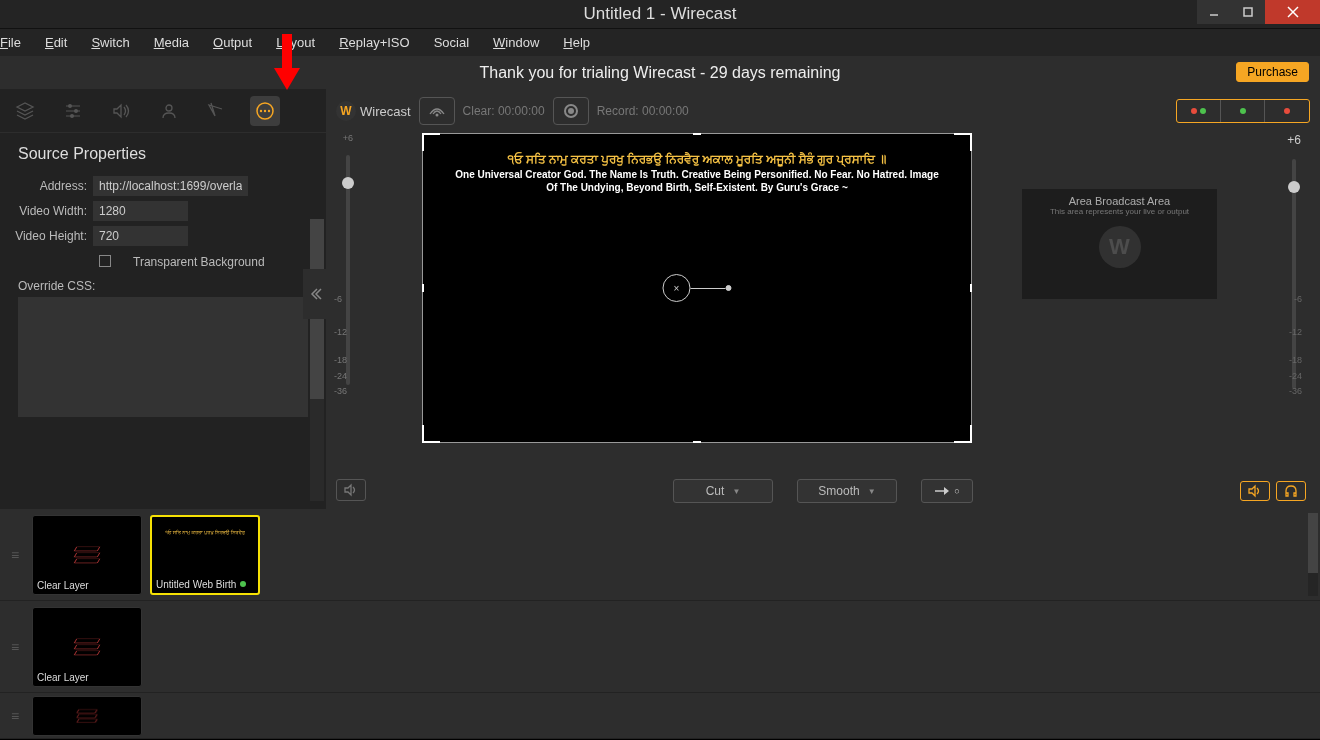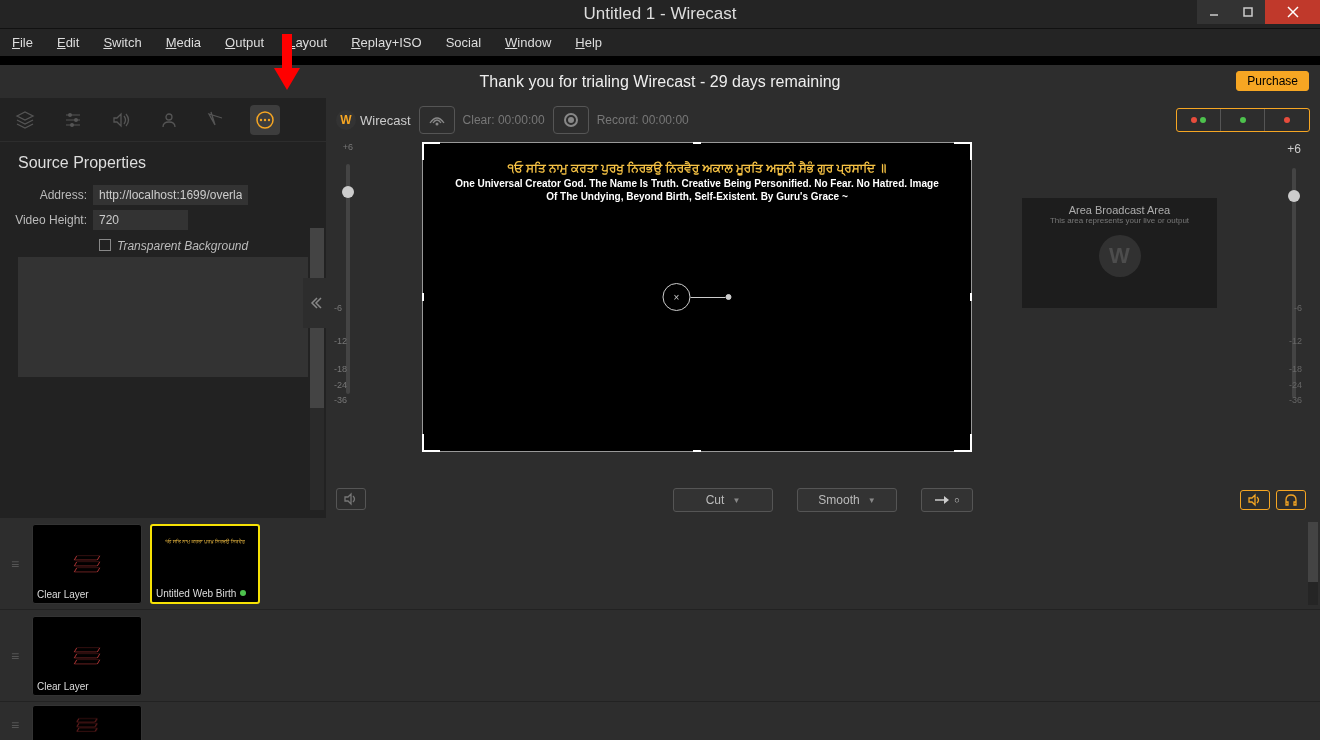--- a/index.html
+++ b/index.html
@@ -3,38 +3,38 @@
 <meta charset="utf-8">
 <style>
 * { margin:0; padding:0; box-sizing:border-box; font-family:"Segoe UI",Arial,sans-serif; }
 body { background:#000; width:1320px; height:740px; overflow:hidden; color:#ccc; font-size:12px; }
 .titlebar { height:28px; background:#242424; display:flex; align-items:center; position:relative; }
 .title-text { position:absolute; left:50%; transform:translateX(-50%); color:#ddd; font-size:17px; }
 .win-controls { position:absolute; right:0; top:0; display:flex; }
 .win-btn { width:34px; height:24px; display:flex; align-items:center; justify-content:center; color:#ccc; font-size:11px; }
 .win-close { background:#c0392b; color:#fff; width:55px; }
 .win-min, .win-max { background:#333; }
-.menubar { height:28px; background:#242424; display:flex; align-items:center; padding-left:12px; gap:24px; border-top:1px solid #111; }
+.menubar { height:28px; background:#242424; display:flex; align-items:center; gap:24px; border-top:1px solid #111; }
 .menubar span { color:#ddd; font-size:13px; }
 .menubar span u { text-decoration:underline; }
-.trial-bar { height:33px; background:#2d2d2d; display:flex; align-items:center; justify-content:center; position:relative;margin-top:9px; }
+.trial-bar { height:33px; background:#2d2d2d; display:flex; align-items:center; justify-content:center; position:relative; }
 .trial-text { color:#eee; font-size:16px; }
 .purchase-btn { position:absolute; right:11px; top:6px; background:#f6a623; border:1px solid #f6a623; color:#000; padding:2px 10px; border-radius:3px; font-size:12px; }
 .red-arrow { position:absolute; left:272px; top:30px; z-index:50; pointer-events:none; }
 .main-area { display:flex; height:420px; }
 .left-panel { width:326px; background:#222; position:relative; }
 .tool-tabs { height:44px; display:flex; align-items:center; padding:0 10px; gap:18px; border-bottom:1px solid #2d2d2d; }
 .tool-tab { width:30px; height:30px; display:flex; align-items:center; justify-content:center; color:#555; border-radius:4px; }
 .tool-tab.active { background:#3d3d3d; color:#f6a623; }
 .panel-title { font-size:16px; color:#ddd; padding:12px 18px 8px; }
 .form-row { display:flex; align-items:center; margin:5px 0; padding:0 8px; }
 .form-label { width:85px; text-align:right; color:#bbb; font-size:12px; padding-right:6px; }
 .form-input { background:#333; border:none; color:#ccc; padding:3px 6px; font-size:12px; width:155px; }
 .form-input.narrow { width:95px; }
-.chk-row { display:flex; align-items:flex-start; gap:6px; padding:4px 0 4px 99px; color:#bbb; font-size:12px;font-style:italic; }
+.chk-row { display:flex; align-items:flex-start; gap:22px; padding:4px 0 4px 99px; color:#bbb; font-size:12px; }
 .chk { width:12px; height:12px; border:1px solid #888; background:#222; }
 .override-label { padding:6px 18px 4px; color:#bbb; font-size:12px; }
 .override-box { margin:0 18px; background:#333; height:120px; border:1px solid #333; }
 .panel-scrollbar { position:absolute; right:2px; top:130px; width:14px; bottom:8px; background:#2a2a2a;}
 .panel-thumb { background:#444; width:14px; height:180px; margin-top:0; }
 .expand-handle { position:absolute; right:-1px; top:180px; width:24px; height:50px; background:#2d2d2d; display:flex; align-items:center; justify-content:center; color:#888; }
 .center-area { flex:1; background:#2d2d2d; display:flex; position:relative; }
 .center-header { position:absolute; top:4px; left:10px; right:10px; height:36px; display:flex; align-items:center; gap:8px; }
 .wc-logo { display:flex; align-items:center; gap:4px; color:#ccc; font-size:13px; }
 .wc-logo-circle { width:20px; height:20px; background:#333; border-radius:50%; display:flex; align-items:center; justify-content:center; color:#f6a623; font-weight:bold; font-size:12px; }
@@ -176,27 +176,32 @@
             <circle cx="14" cy="10" r="1.2" fill="#f6a623"></circle>
           </svg>
         </div>
     </div>
     <div class="panel-title">Source Properties</div>
     <div class="form-row">
       <div class="form-label">Address:</div>
       <input class="form-input" value="http://localhost:1699/overlay" style="">
     </div>
     <div class="form-row">
+      <div class="form-label">Video Width:</div>
+      <input class="form-input narrow" value="1280" style="">
+    </div>
+    <div class="form-row">
       <div class="form-label">Video Height:</div>
       <input class="form-input narrow" value="720" style="">
     </div>
     <div class="chk-row">
       <div class="chk"></div>
       <span>Transparent Background</span>
     </div>
+    <div class="override-label">Override CSS:</div>
     <div class="override-box"></div>
     <div class="panel-scrollbar">
         <div class="panel-thumb"></div>
       </div>
     <div class="expand-handle">
       <svg width="14" height="14">
           <path d="M9 2 L4 7 L9 12 M13 2 L8 7 L13 12" fill="none" stroke="#888" stroke-width="1.5"></path>
         </svg>
     </div>
   </div>

